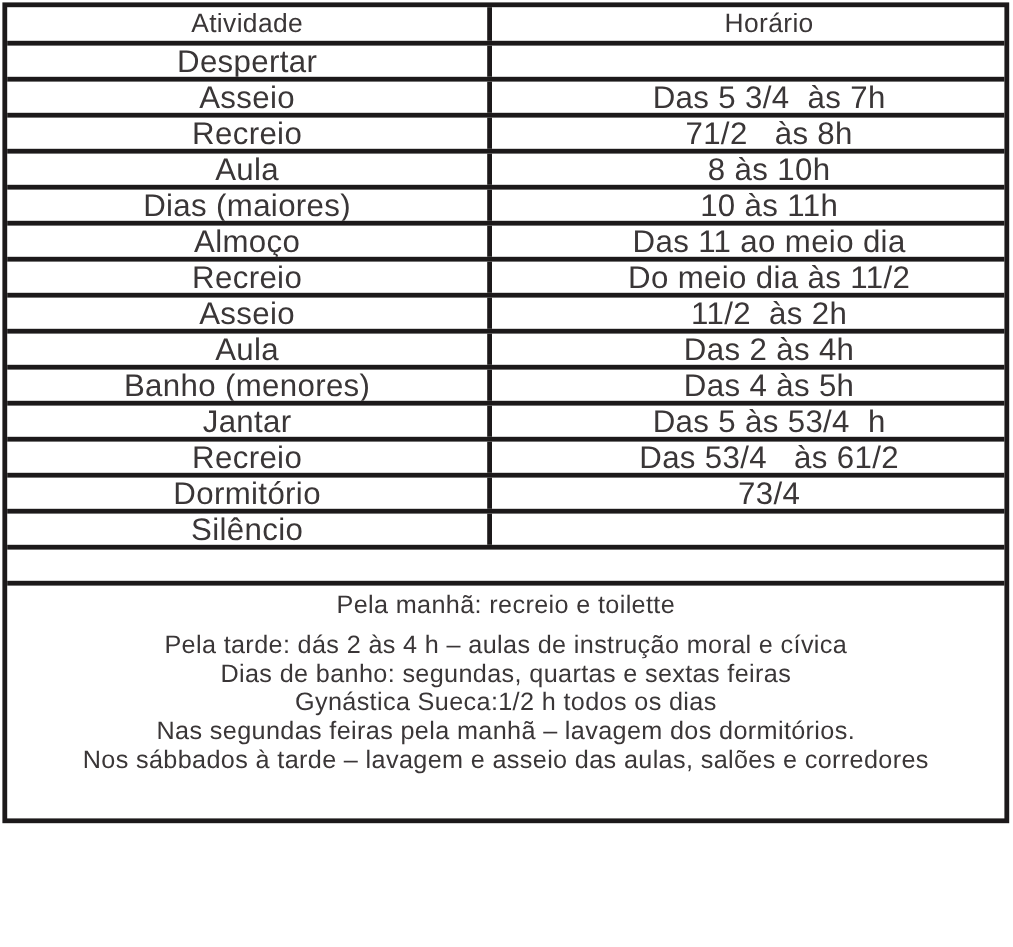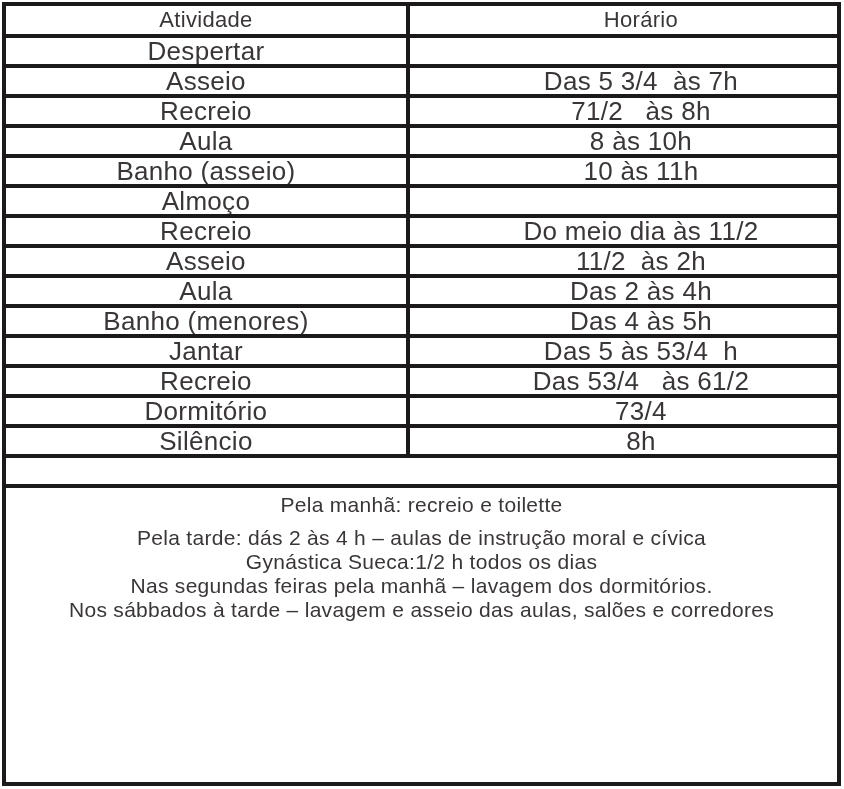--- a/index.html
+++ b/index.html
@@ -9,21 +9,21 @@
   }
   body {
     width: 844px;
     height: 789px;
     position: relative;
     overflow: hidden;
   }
   .schedule-table {
     position: absolute;
     left: 2px; top: 2px;
-    width: 839px; height: 784px;
+    width: 839px; height: 684px;
     border: 4px solid #1c191a;
     display: flex;
     flex-direction: column;
     background: #ffffff;
     color: #3a3637;
     font-weight: 300;
   }
   .row {
     display: flex;
     flex: none;
@@ -85,25 +85,26 @@
   </div>
   <div class="row">
     <div class="cell activity">Recreio</div>
     <div class="cell time">71/2   às 8h</div>
   </div>
   <div class="row">
     <div class="cell activity">Aula</div>
     <div class="cell time">8 às 10h</div>
   </div>
   <div class="row">
-    <div class="cell activity">Banho (asseio)</div>
+    <div class="cell activity">Dias (maiores)</div>
     <div class="cell time">10 às 11h</div>
   </div>
   <div class="row">
     <div class="cell activity">Almoço</div>
+    <div class="cell time">Das 11 ao meio dia</div>
   </div>
   <div class="row">
     <div class="cell activity">Recreio</div>
     <div class="cell time">Do meio dia às 11/2</div>
   </div>
   <div class="row">
     <div class="cell activity">Asseio</div>
     <div class="cell time">11/2  às 2h</div>
   </div>
   <div class="row">
@@ -121,28 +122,28 @@
   <div class="row">
     <div class="cell activity">Recreio</div>
     <div class="cell time">Das 53/4   às 61/2</div>
   </div>
   <div class="row">
     <div class="cell activity">Dormitório</div>
     <div class="cell time">73/4</div>
   </div>
   <div class="row">
     <div class="cell activity">Silêncio</div>
-    <div class="cell time">8h</div>
   </div>
 
   <div class="row obs-header-row">
     <div class="cell">Observações</div>
   </div>
 
   <div class="obs-body">
     <div class="obs-line first">Pela manhã: recreio e toilette</div>
     <div class="obs-line">Pela tarde: dás 2 às 4 h – aulas de instrução moral e cívica</div>
+    <div class="obs-line">Dias de banho: segundas, quartas e sextas feiras</div>
     <div class="obs-line">Gynástica Sueca:1/2 h todos os dias</div>
     <div class="obs-line">Nas segundas feiras pela manhã – lavagem dos dormitórios.</div>
     <div class="obs-line">Nos sábbados à tarde – lavagem e asseio das aulas, salões e corredores</div>
   </div>
 
 </div>
 
 </body></html>

